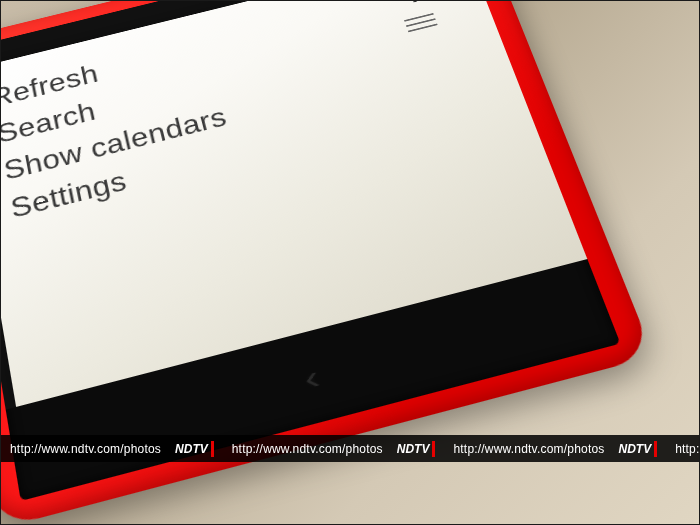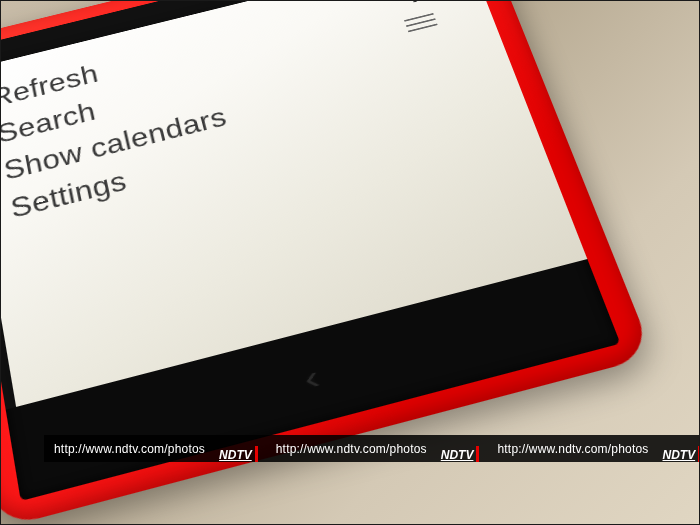--- a/index.html
+++ b/index.html
@@ -94,44 +94,42 @@
   }
   
   .watermark {
     position: absolute;
     left: 0; right: 0;
     top: 435px;
     height: 27px;
     display: flex;
     white-space: nowrap;
     overflow: hidden;
-    margin-left: 44px;
   }
   .watermark .seg {
     display: flex; align-items: center;
     font-size: 12px;
     color: #fff;
     font-family: Arial, sans-serif;
   }
   .watermark .url {
     background: rgba(0,0,0,0.86);
     padding: 0 10px;
     height: 100%;
     display: flex; align-items: center;
     letter-spacing: 0.2px;
   }
   .watermark .logo {
     background: rgba(0,0,0,0.86);
     padding: 0 8px 0 4px;
     height: 100%;
-    display: flex; align-items: flex-end;
+    display: flex; align-items: center;
     font-weight: bold;
     font-style: italic;
     position: relative;
-    text-decoration: underline;
   }
   .watermark .logo .red-bar {
     width: 3px; height: 16px; background: #e60000; margin-left: 3px;
   }
   .frame-border {
     position: absolute; inset: 0;
     border: 1px solid #1a1a1a;
     pointer-events: none;
   }
 </style>

